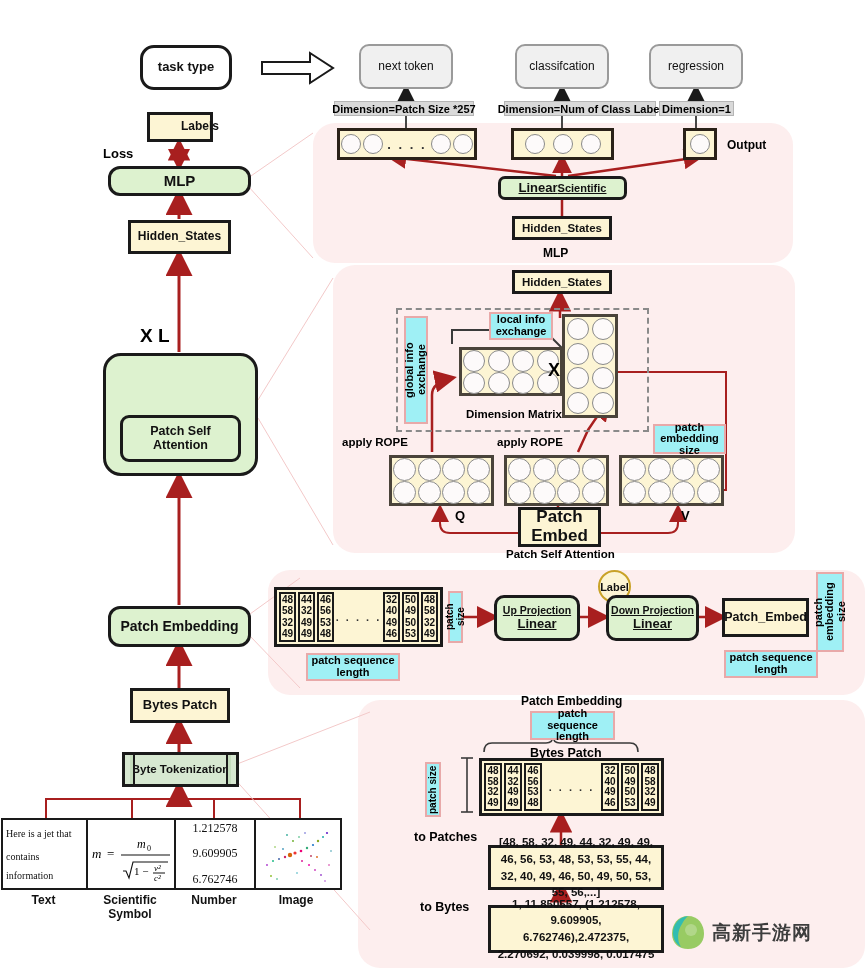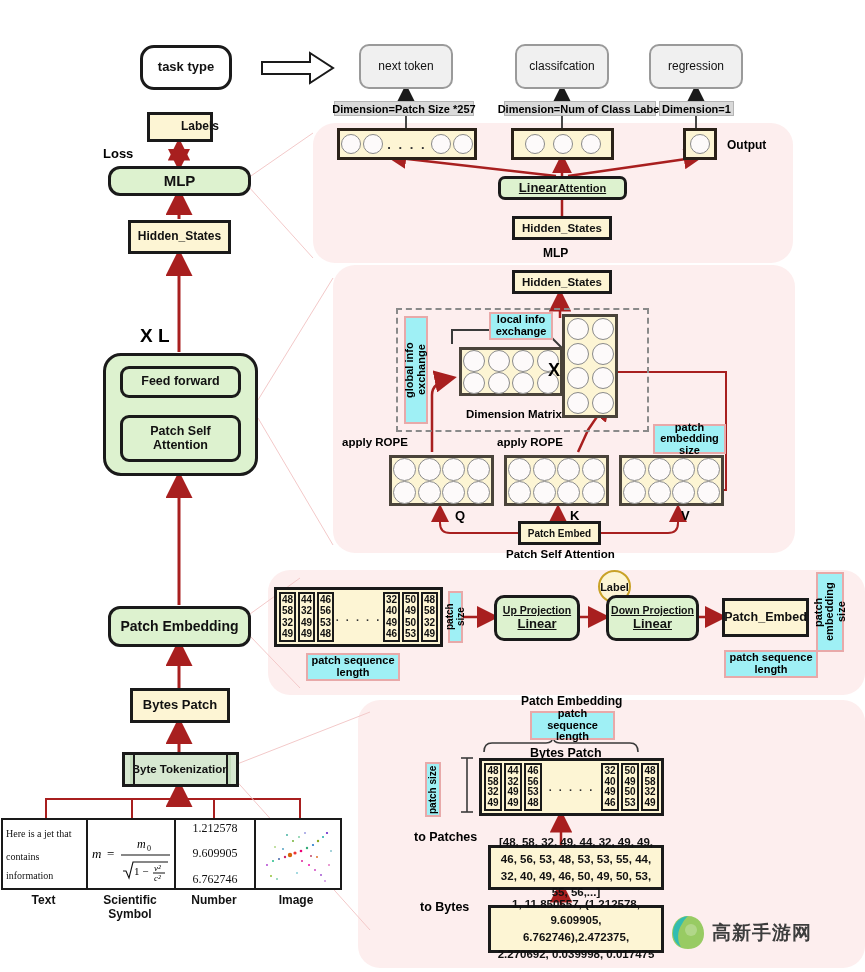--- a/index.html
+++ b/index.html
@@ -184,21 +184,20 @@
 
   <div class="abs plain" style="left:103px;top:146px;font-size:13px;">Loss</div>
 
   <div class="abs node greenr" style="left:108px;top:166px;width:143px;height:30px;font-size:15px;">MLP</div>
 
   <div class="abs node yellow" style="left:128px;top:220px;width:103px;height:34px;font-size:12px;">Hidden_States</div>
 
   <div class="abs plain" style="left:140px;top:325px;font-size:19px;">X L</div>
 
   <div class="abs greenr" style="left:103px;top:353px;width:155px;height:123px;border-radius:18px;"></div>
-  <div class="abs node greenr" style="left:120px;top:366px;width:121px;height:32px;font-size:12.5px;border-radius:9px;">Feed forward</div>
   <div class="abs node greenr" style="left:120px;top:415px;width:121px;height:47px;font-size:12.5px;border-radius:9px;">Patch Self Attention</div>
 
   <div class="abs node greenr" style="left:108px;top:606px;width:143px;height:41px;font-size:14px;">Patch Embedding</div>
 
   <div class="abs node yellow" style="left:130px;top:688px;width:100px;height:35px;font-size:13px;">Bytes Patch</div>
 
   <div class="abs node" style="left:122px;top:752px;width:117px;height:35px;background:#d7e8d1;border:3px solid #1a1a1a;font-size:11.5px;">Byte Tokenization</div>
   <div class="abs" style="left:130px;top:755px;width:5px;height:29px;background:#c5ddbd;border-right:2px solid #1a1a1a;"></div>
   <div class="abs" style="left:226px;top:755px;width:5px;height:29px;background:#c5ddbd;border-left:2px solid #1a1a1a;"></div>
 
@@ -292,21 +291,21 @@
   </div>
 
   <div class="abs circbox" style="left:683px;top:128px;width:34px;height:32px;">
     <span class="circ" style="width:20px;height:20px;"></span>
   </div>
 
   <div class="abs plain" style="left:727px;top:138px;font-size:12px;">Output</div>
 
   <div class="abs node greenr" style="left:498px;top:176px;width:129px;height:24px;font-size:11px;border-radius:7px;">
     <span class="underlineTitle" style="font-size:13px;">Linear</span>
-      <span class="underlineTitle" style="font-size:11px;"> Attention</span>
+      <span class="underlineTitle" style="font-size:11px;"> Scientific</span>
   </div>
 
   <div class="abs node yellow" style="left:512px;top:216px;width:100px;height:24px;font-size:11.5px;">Hidden_States</div>
 
   <div class="abs plain" style="left:543px;top:246px;font-size:12px;">MLP</div>
 
   <div class="abs node yellow" style="left:512px;top:270px;width:100px;height:24px;font-size:11.5px;">Hidden_States</div>
 
   <div class="abs dashedbox" style="left:396px;top:308px;width:253px;height:124px;"></div>
 
@@ -455,21 +454,21 @@
       </div>
     <div class="cell">
         <span class="circ" style="width:23px;height:23px;"></span>
       </div>
   </div>
 
   <div class="abs plain" style="left:455px;top:508px;font-size:13px;">Q</div>
   <div class="abs plain" style="left:570px;top:508px;font-size:13px;">K</div>
   <div class="abs plain" style="left:681px;top:508px;font-size:13px;">V</div>
 
-  <div class="abs node yellow" style="left:518px;top:521px;width:83px;height:24px;font-size:10px;">Patch Embed</div>
+  <div class="abs node yellow" style="left:518px;top:507px;width:83px;height:40px;font-size:17px;">Patch Embed</div>
 
   <div class="abs plain" style="left:506px;top:548px;font-size:11.5px;">Patch Self Attention</div>
 
   <div class="abs bpwrap" style="left:274px;top:587px;width:169px;height:60px;padding:2px;">
     <div class="bpcol" style="width:17px;padding:1px 0;">
       <span>48</span>
       <span>58</span>
       <span>32</span>
       <span>49</span>
     </div>

